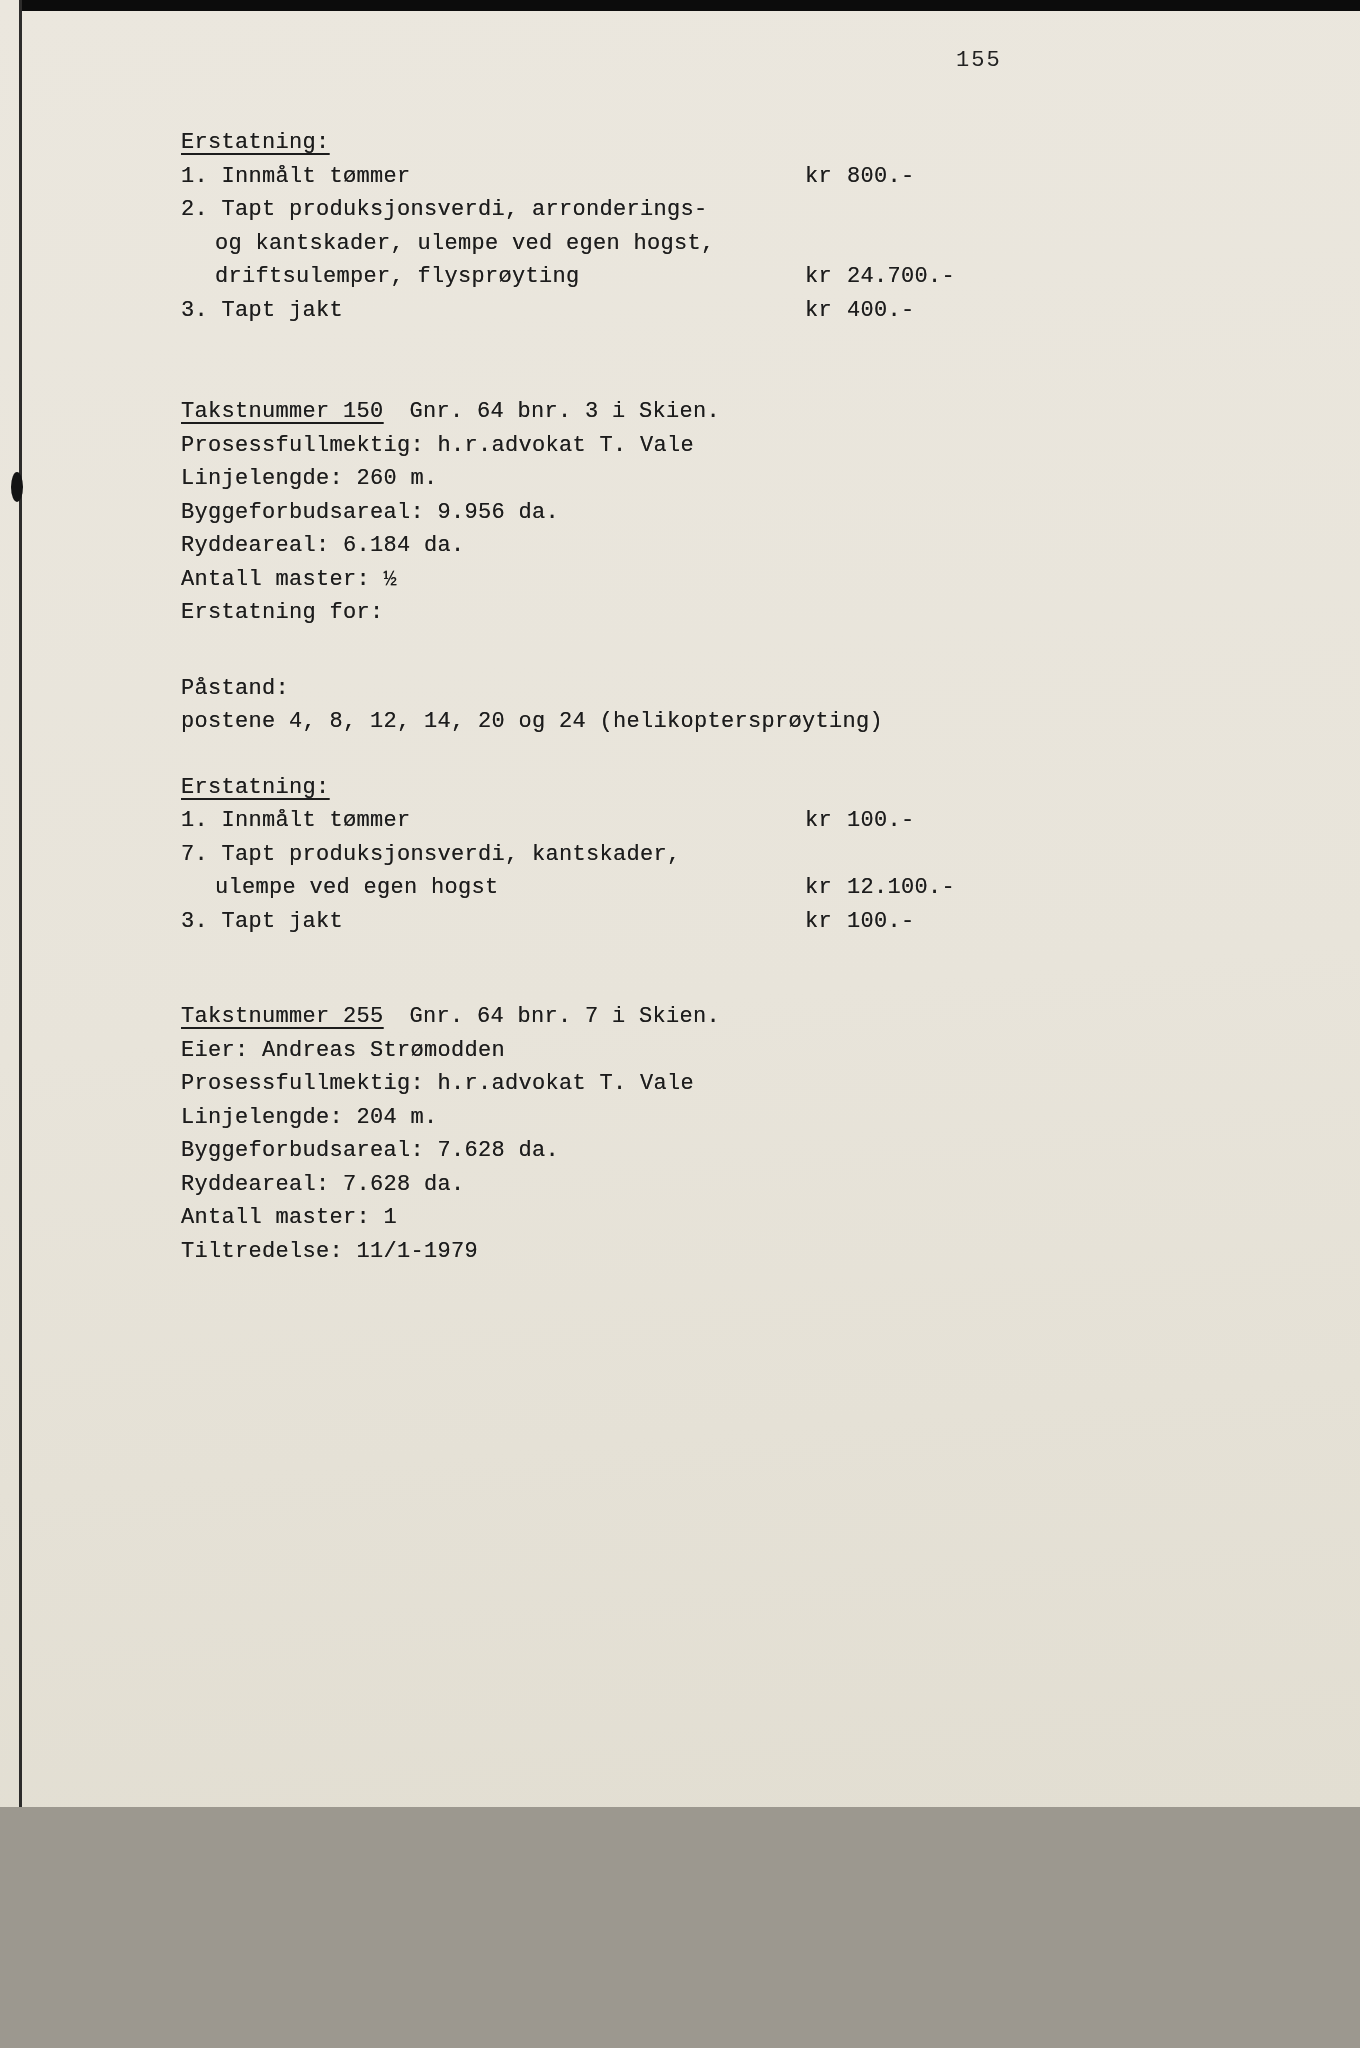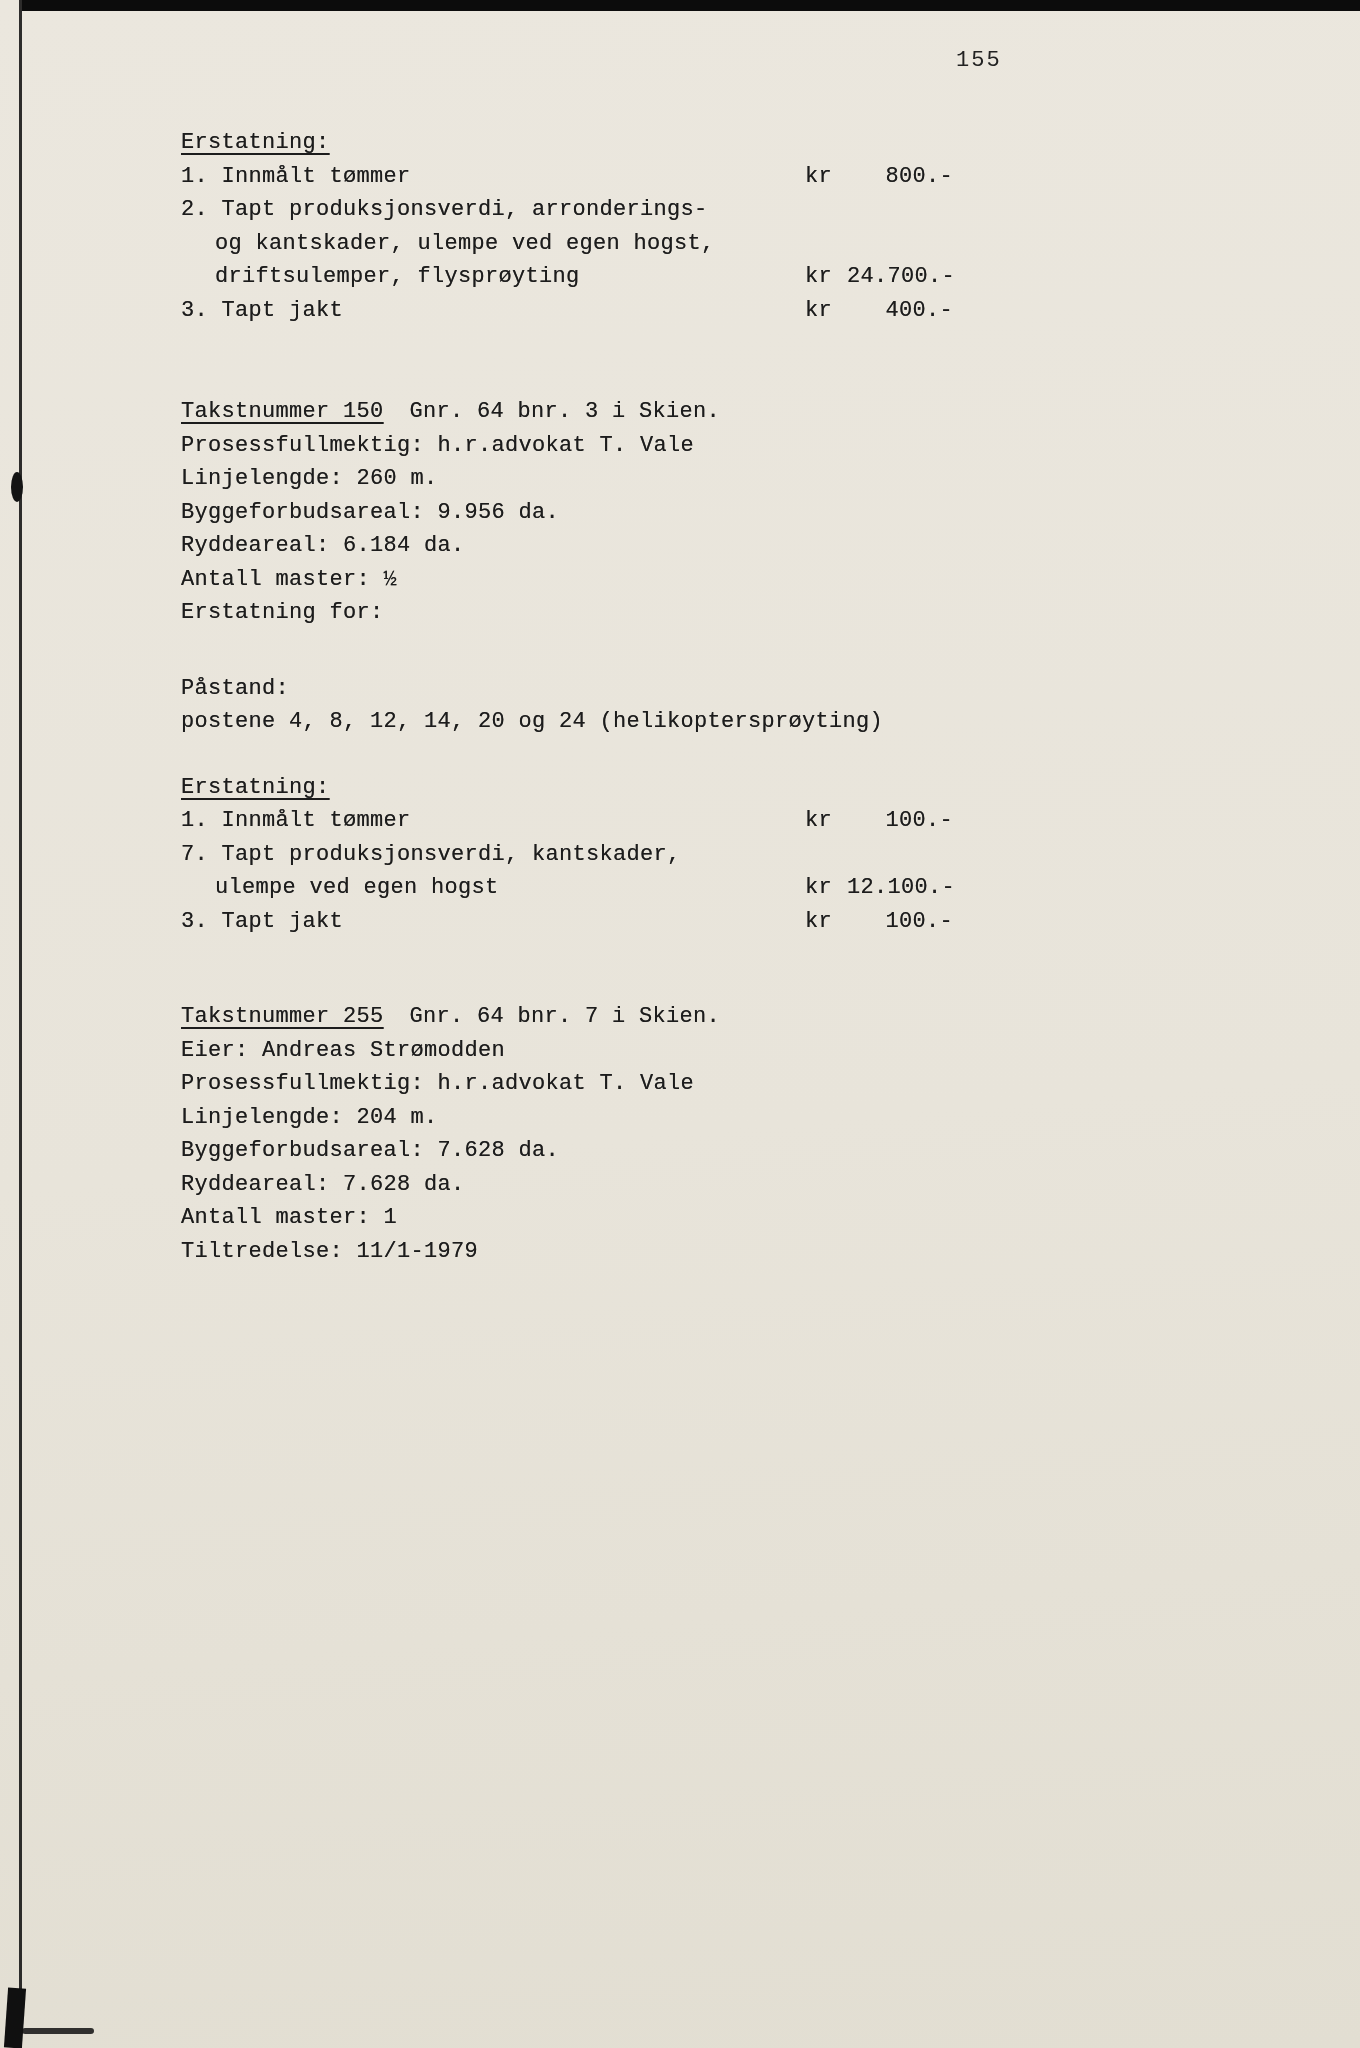--- a/index.html
+++ b/index.html
@@ -4,21 +4,21 @@
 <style>
   html, body { margin: 0; padding: 0; }
   body {
     width: 1360px; height: 2048px;
     font-family: "Liberation Mono", "DejaVu Sans Mono", monospace;
     background: #9c988f;
     overflow: hidden;
   }
   .page {
     position: relative;
-    width: 1360px; height: 2048px;
+    width: 1360px; height: 1807px;
     background: linear-gradient(175deg, #ebe7de 0%, #e8e4da 55%, #e2ded2 100%);
     color: #1e1e1e;
     overflow: hidden;
   }
   
   .scan-bar-top {
     position: absolute; top: 0; left: 22px; right: 0; height: 11px;
     background: #0c0c0c;
   }
   .scan-line-left {
@@ -47,21 +47,21 @@
     font-size: 22px; line-height: 33.5px; letter-spacing: 0.3px;
     color: #1c1c1c;
     text-shadow: 0 0 0.6px rgba(25,25,25,0.65);
     margin-left: 48px;
   }
   .line { display: flex; white-space: pre; }
   .line .txt { white-space: pre; }
   .indent .txt { padding-left: 34px; }
   .fill { flex: 1 1 auto; }
   .kr  { width: 42px;  flex: 0 0 auto; text-align: left; }
-  .amt { width: 106px; flex: 0 0 auto; text-align: right; }
+  .amt { width: 106px; flex: 0 0 auto; }
   .u { text-decoration: underline; text-decoration-thickness: 2px; text-underline-offset: 5px; }
   .heading-rest { margin-left: 26px; }
   .mt-a { margin-top: 68px; }
   .mt-b { margin-top: 42px; }
   .mt-c { margin-top: 32px; }
   .mt-d { margin-top: 62px; }
 </style>
 </head>
 <body>
 

